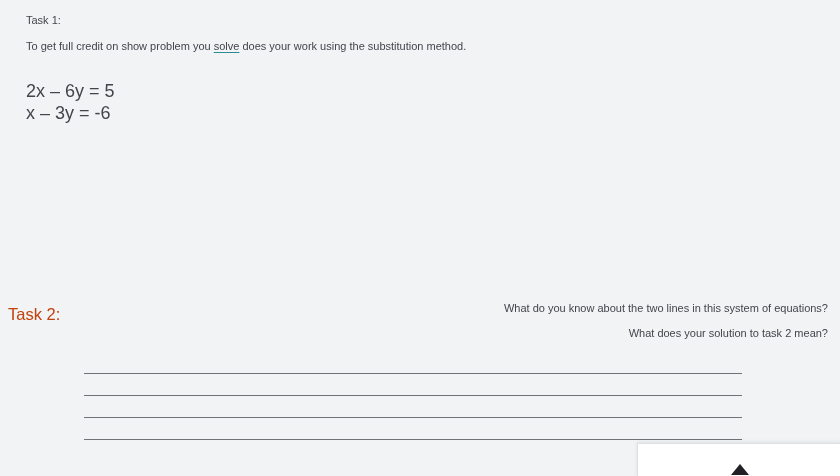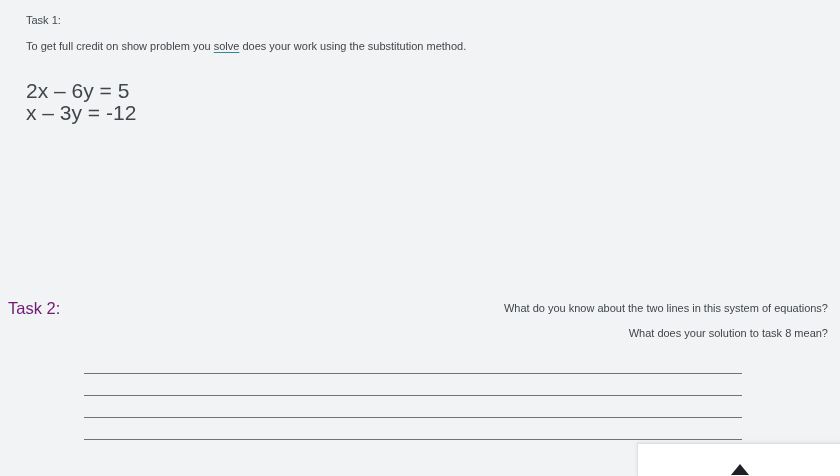--- a/index.html
+++ b/index.html
@@ -41,41 +41,42 @@
     text-underline-offset: 2px;
   }
   .link-like {
     text-decoration-color: #2b8a94;
     text-underline-offset: 2px;
   }
   .equations {
     margin-top: 22px;
   }
   .eq {
-    font-size: 21px;
+    font-size: 18px;
     line-height: 22px;
     color: #40464c;
     white-space: pre;
   }
   .task2-block {
     position: absolute;
     left: 8px;
     top: 296px;
     width: 820px;
     display: flex;
     align-items: flex-start;
   }
   .task2-label {
     font-size: 16.5px;
     line-height: 24px;
-    color: #701a75;
+    color: #c2410c;
     white-space: pre;
     padding-top: 0px;
     width: 78px;
     flex: 0 0 auto;
+    margin-top: 6px;
   }
   .task2-questions {
     flex: 1 1 auto;
   }
   .task2-questions .line {
     line-height: 25px;
     text-align: right;
   }
   .answer-lines {
     position: absolute;
@@ -115,29 +116,29 @@
 <body>
 
 <div class="page">
 
   <div class="task1-block">
     <div class="line task1-label">Task 1:</div>
     <div class="line"><span>To get full credit on show problem you </span><span class="emph">solve</span><span> does your work using the </span><span class="link-like">substitution method</span><span>.</span></div>
 
     <div class="equations">
       <div class="eq">2x – 6y = 5</div>
-      <div class="eq">x – 3y = -12</div>
+      <div class="eq">x – 3y = -6</div>
     </div>
   </div>
 
   <div class="task2-block">
     <div class="task2-label">Task 2:</div>
     <div class="task2-questions">
       <div class="line">What do you know about the two lines in this system of equations?</div>
-      <div class="line">What does your solution to task 8 mean?</div>
+      <div class="line">What does your solution to task 2 mean?</div>
     </div>
   </div>
 
   <div class="answer-lines">
     <div class="answer-line"></div>
     <div class="answer-line"></div>
     <div class="answer-line"></div>
     <div class="answer-line"></div>
   </div>
 

